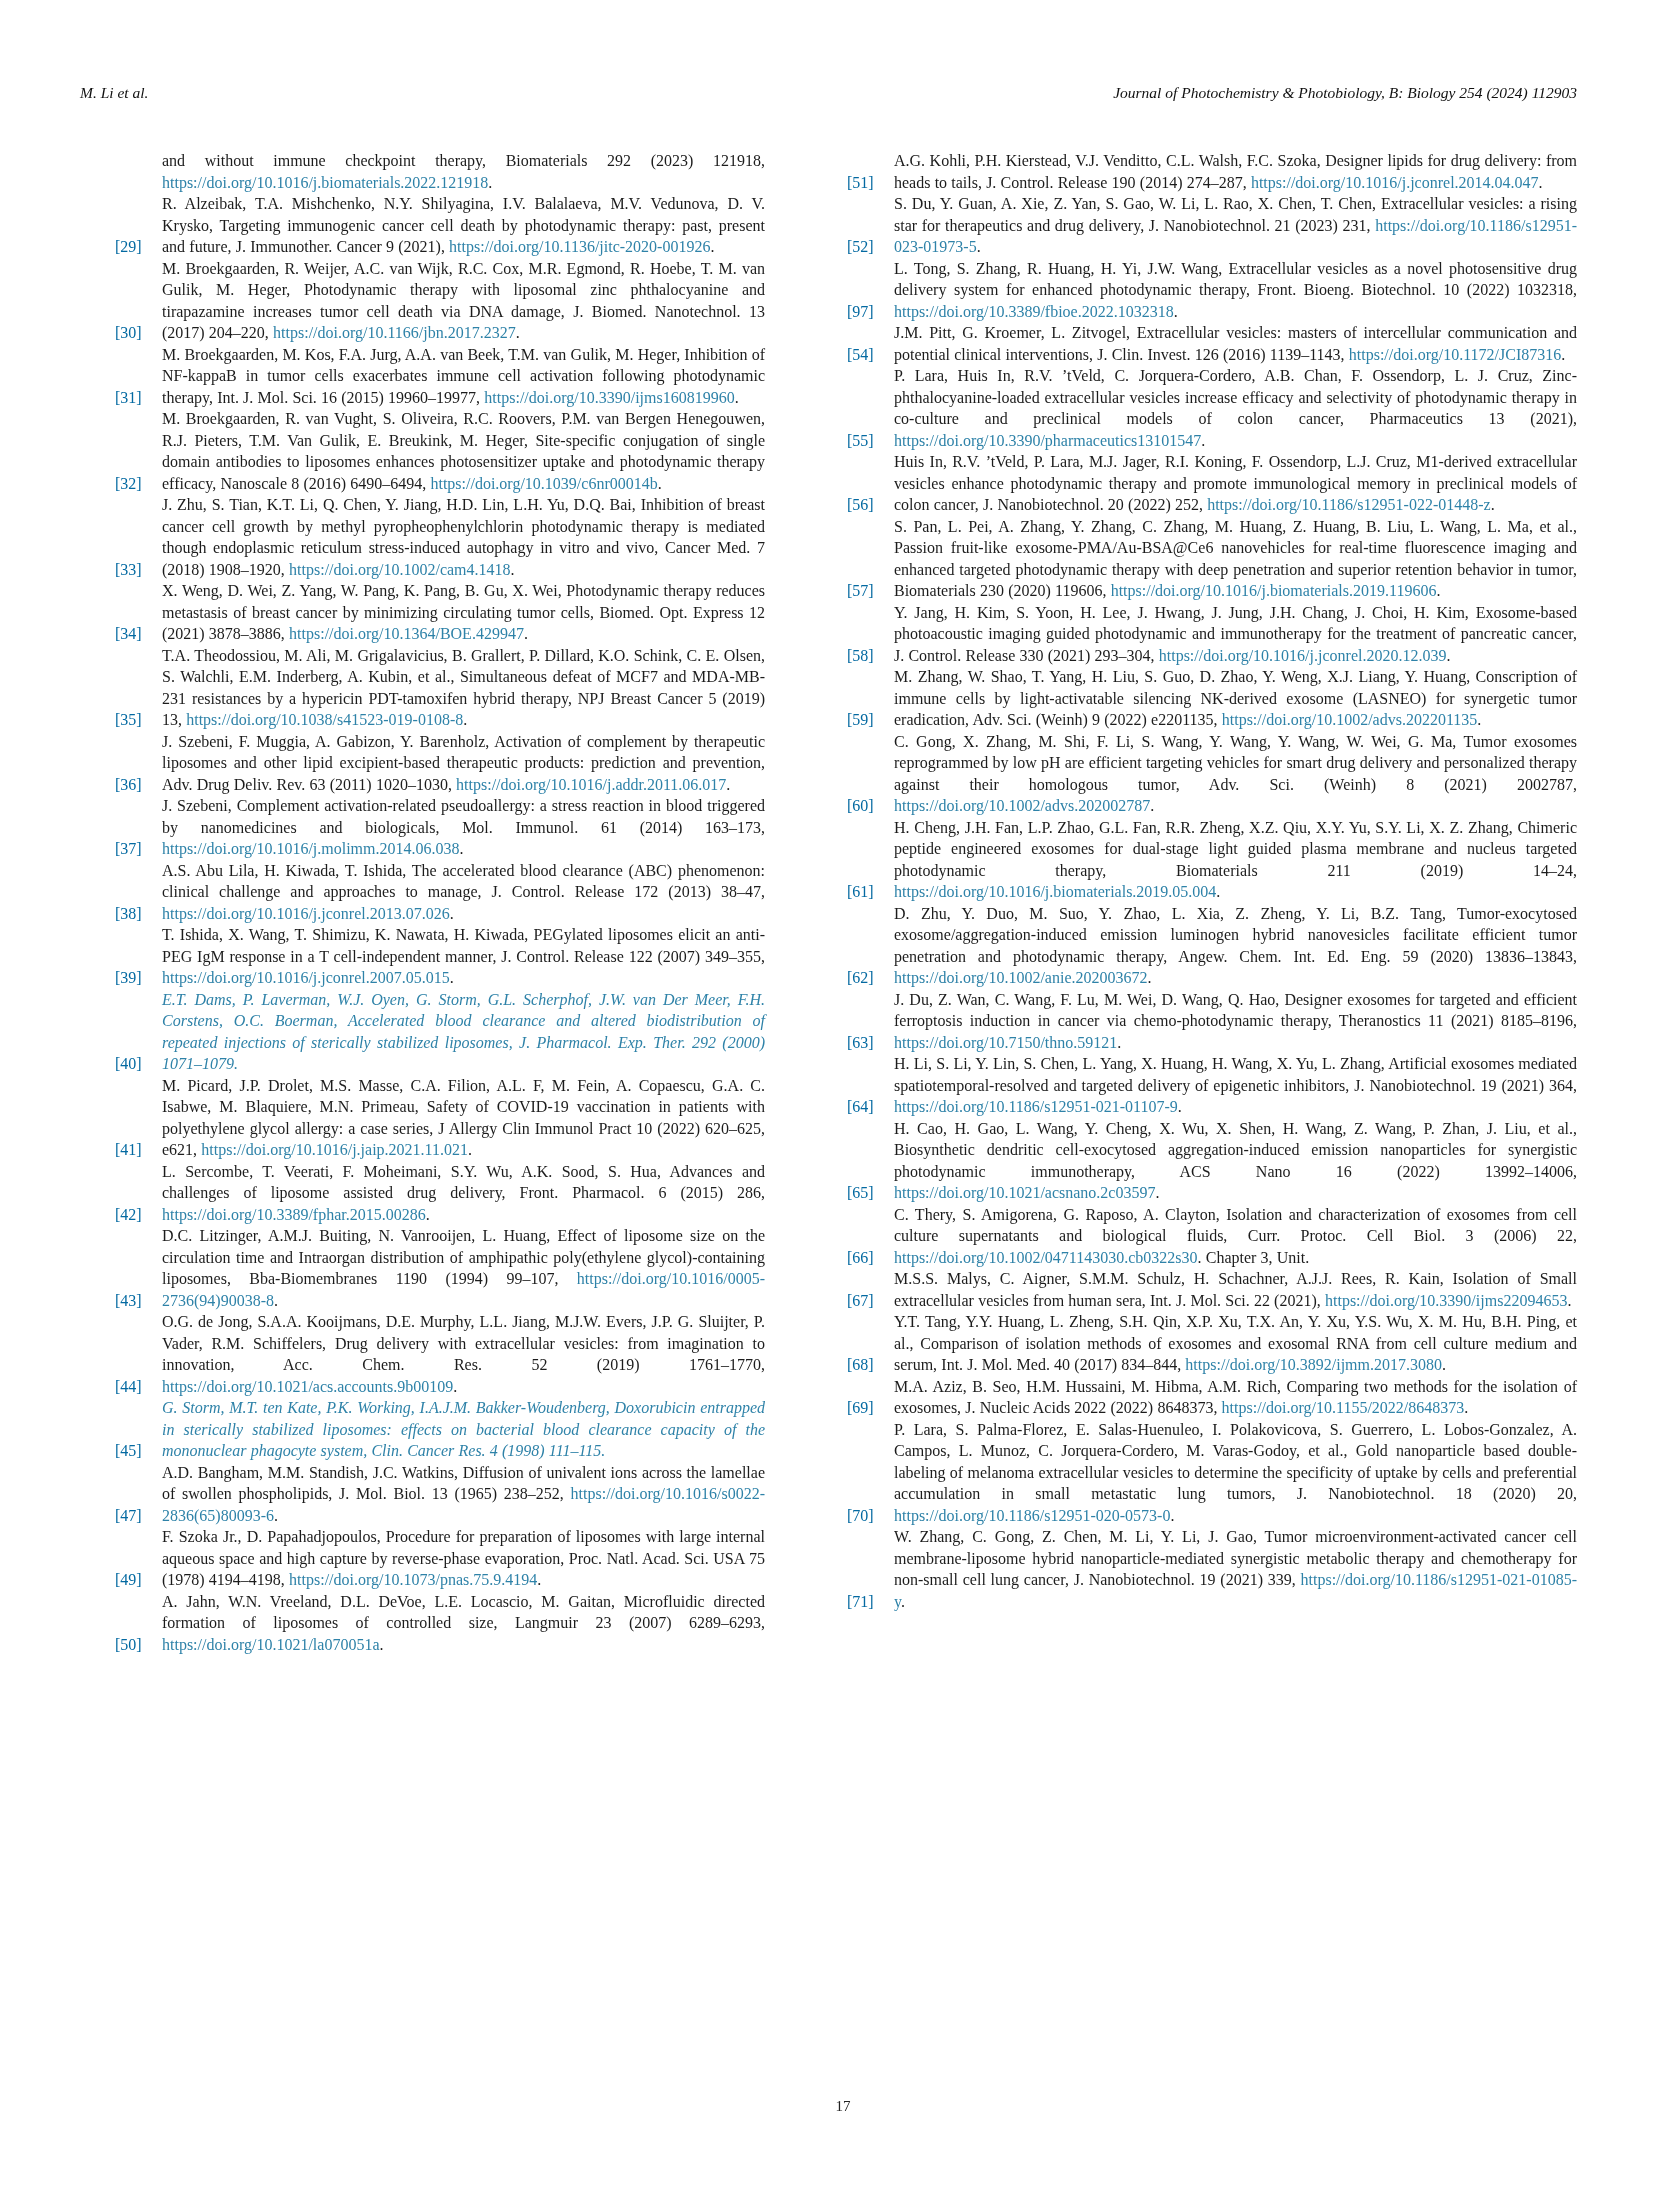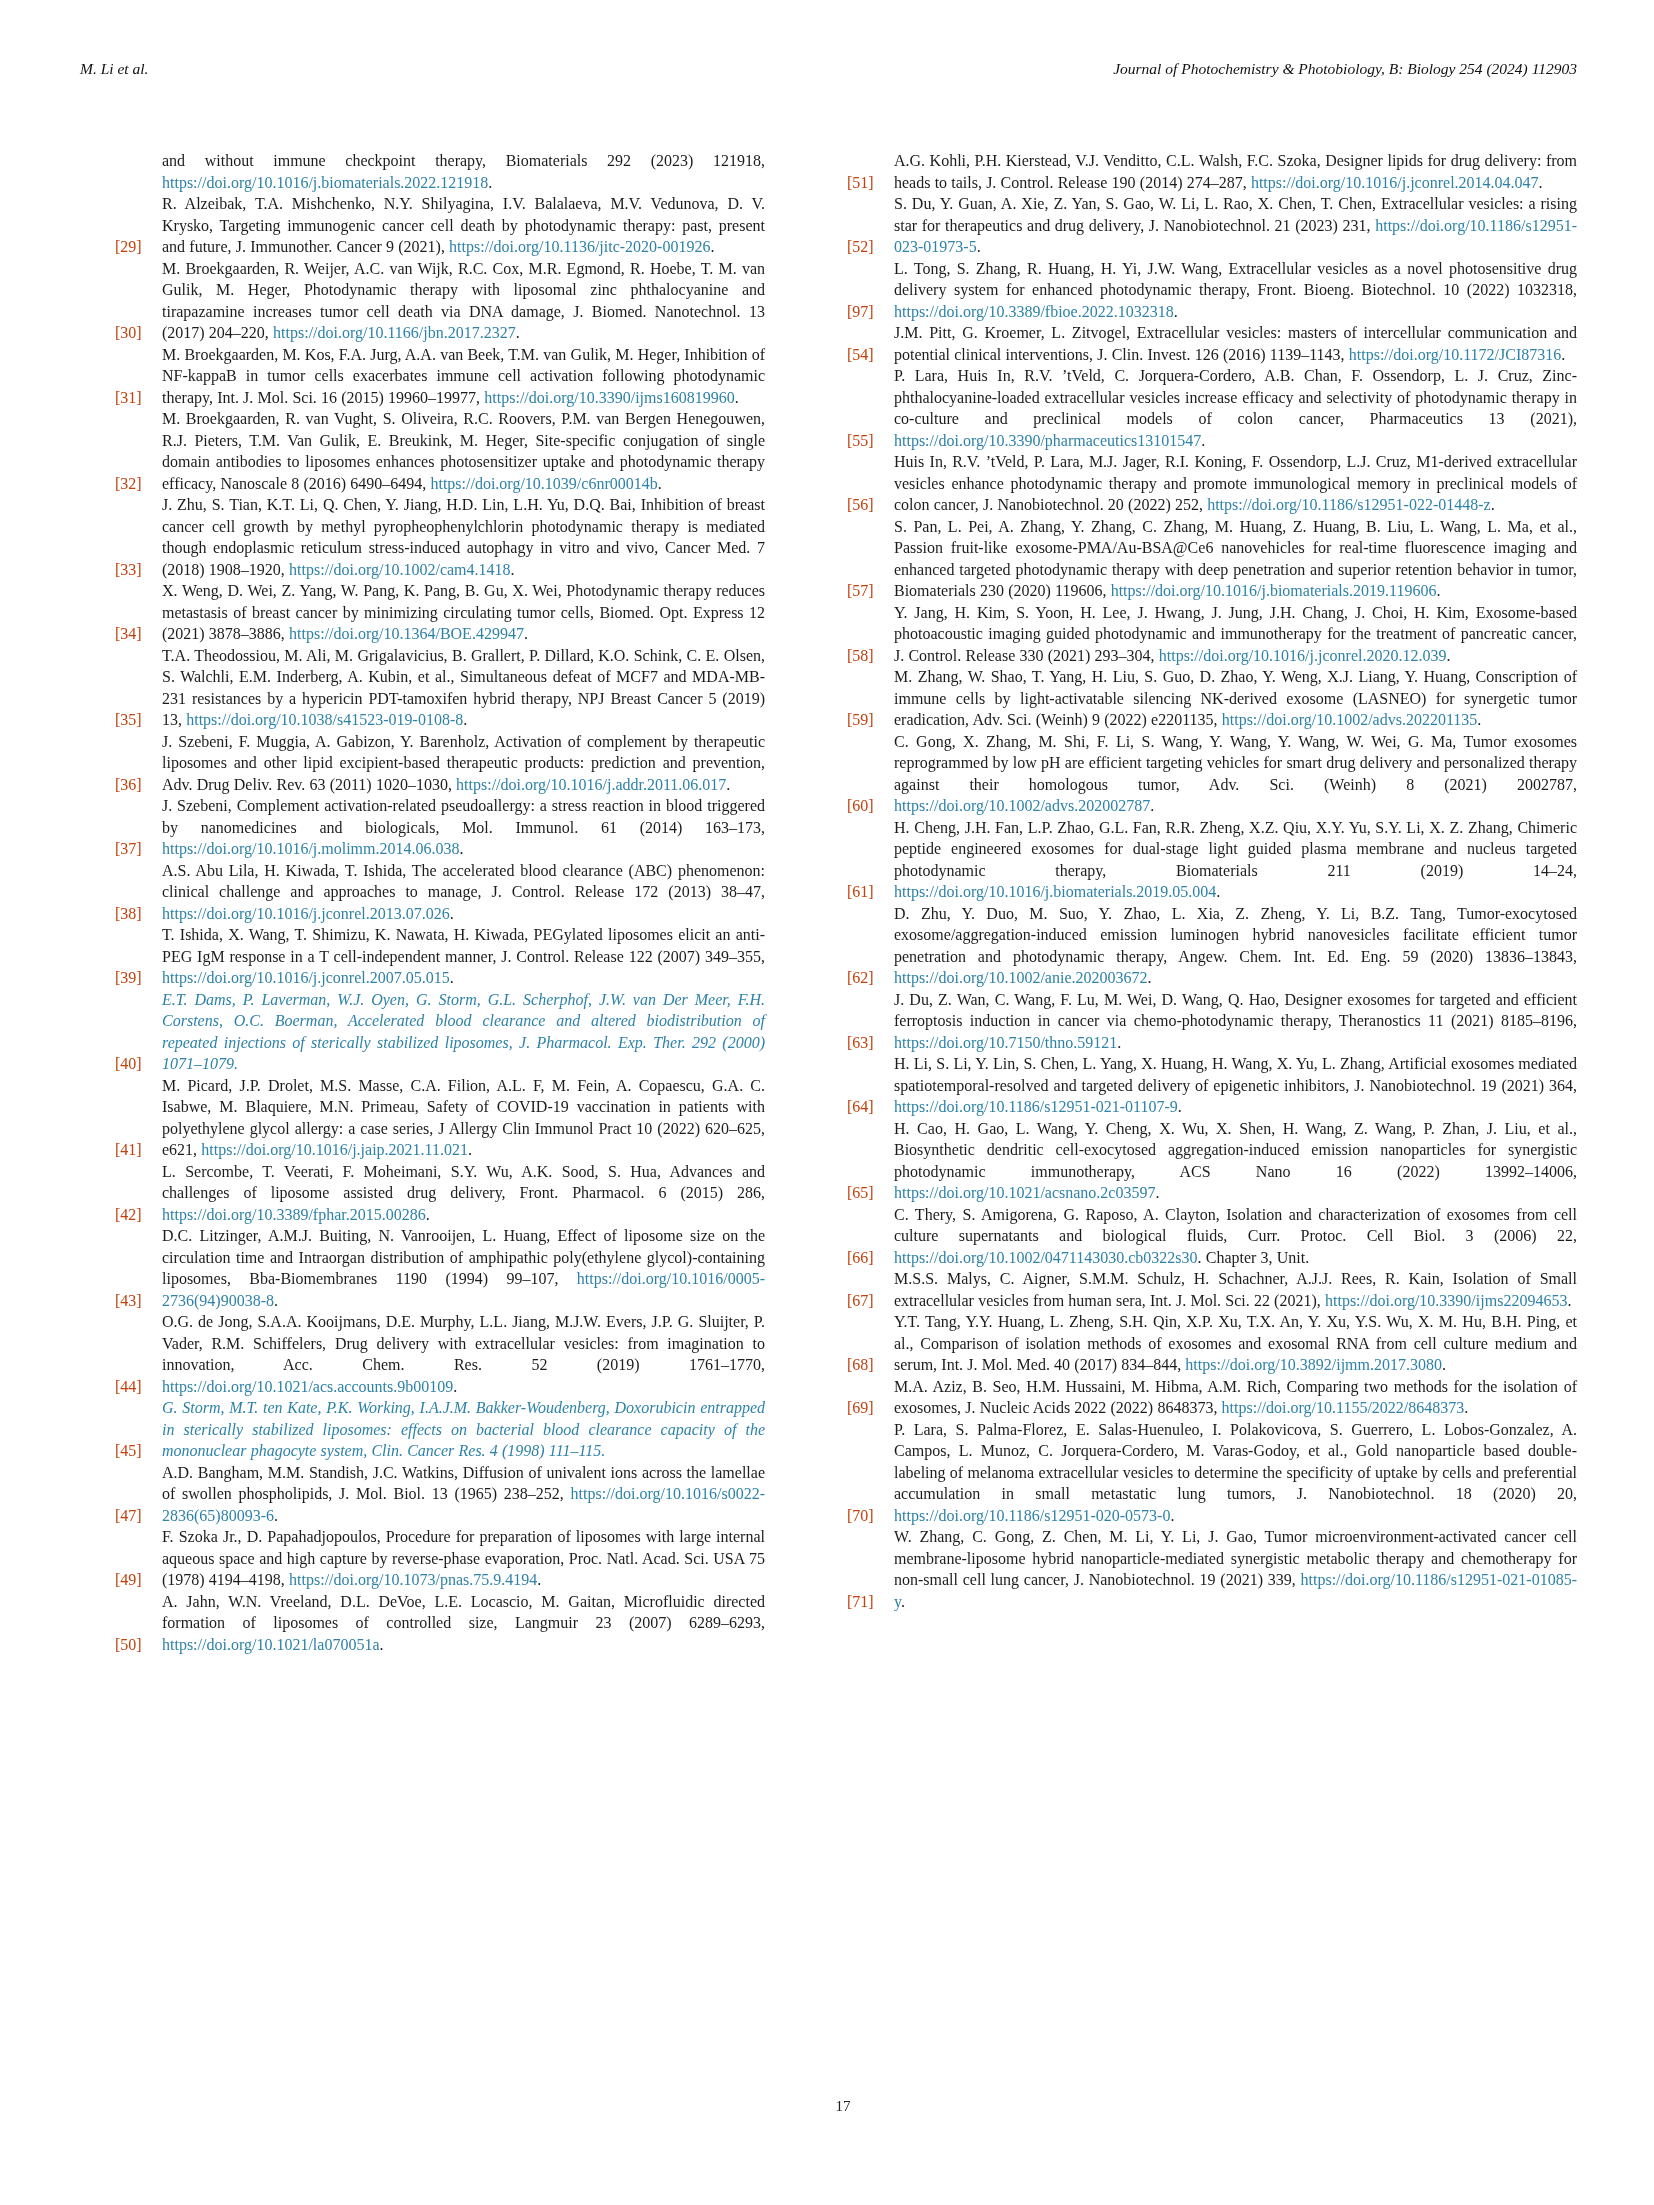--- a/index.html
+++ b/index.html
@@ -2,34 +2,34 @@
 <html><head>
 <meta charset="utf-8">
 <style>
   html,body{margin:0;padding:0;}
   body{
     width:1654px;height:2205px;position:relative;background:#ffffff;
     font-family:"Liberation Serif","DejaVu Serif",serif;
     color:#1c1c1c;overflow:hidden;
   }
   .running-header{
-    position:absolute;top:60px;left:80px;right:77px;
+    position:absolute;top:84px;left:80px;right:77px;
     display:flex;justify-content:space-between;align-items:baseline;
     font-style:italic;font-size:15.5px;color:#111;
   }
   .columns{
     position:absolute;top:150px;left:0;right:0;
   }
   .col{position:absolute;top:0;}
   .col-left{left:115px;width:650px;}
   .col-right{left:847px;width:730px;}
   .ref{display:flex;align-items:flex-end;}
   .ref-num{
     width:47px;flex:0 0 47px;
-    font-size:16px;line-height:21.5px;color:#c2410c;
+    font-size:16px;line-height:21.5px;color:#0369a1;
   }
   .ref-body{
     flex:1;text-align:justify;
     font-size:16px;line-height:21.5px;color:#1c1c1c;
     word-spacing:0.2px;
   }
   .doi-link{color:var(--link-color);}
   .linked-ref{color:var(--link-color);font-style:italic;}
   .page-footer{
     position:absolute;top:2098px;left:0;width:100%;

